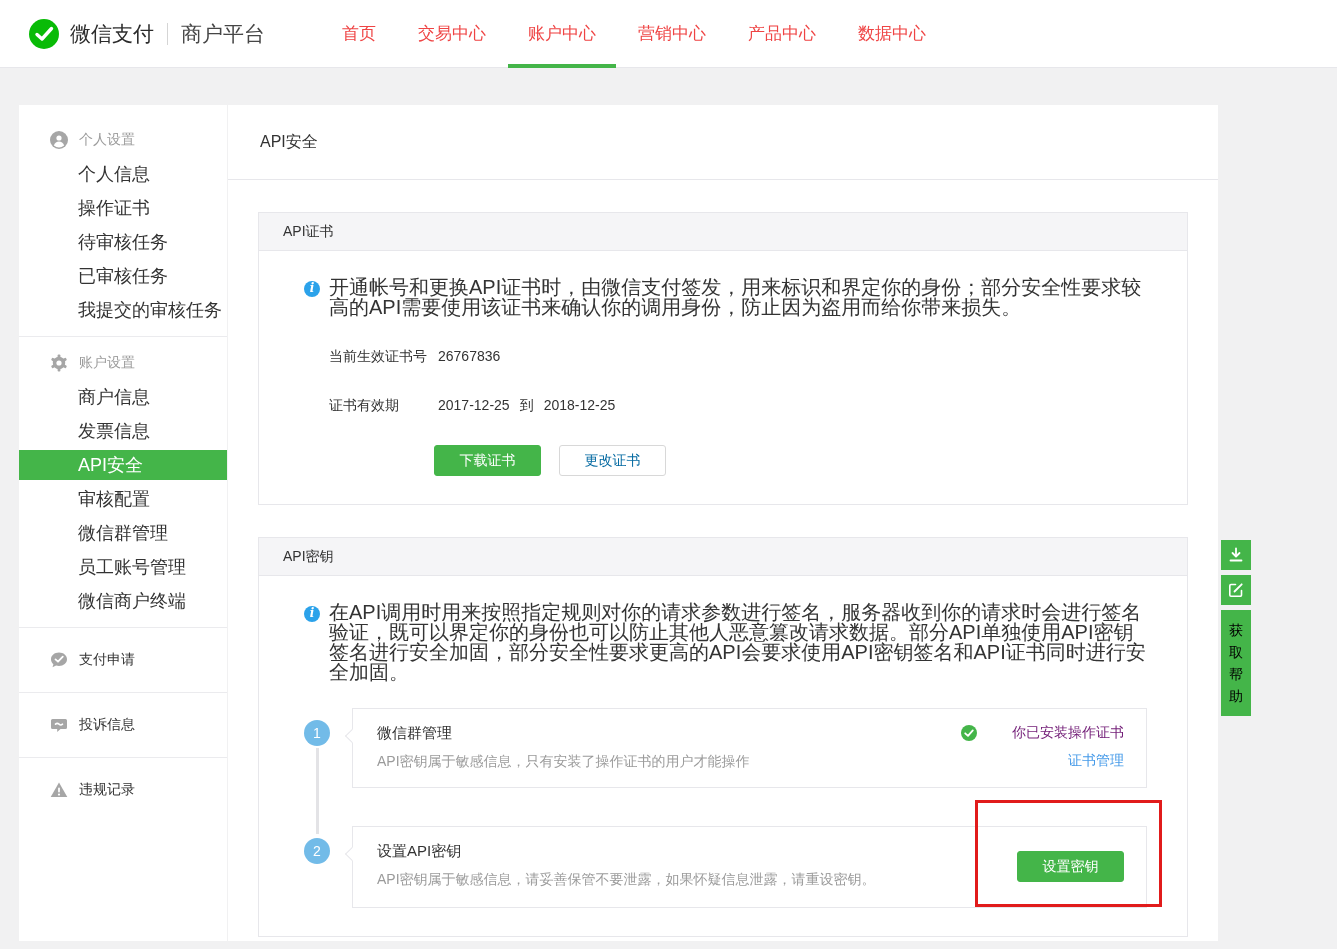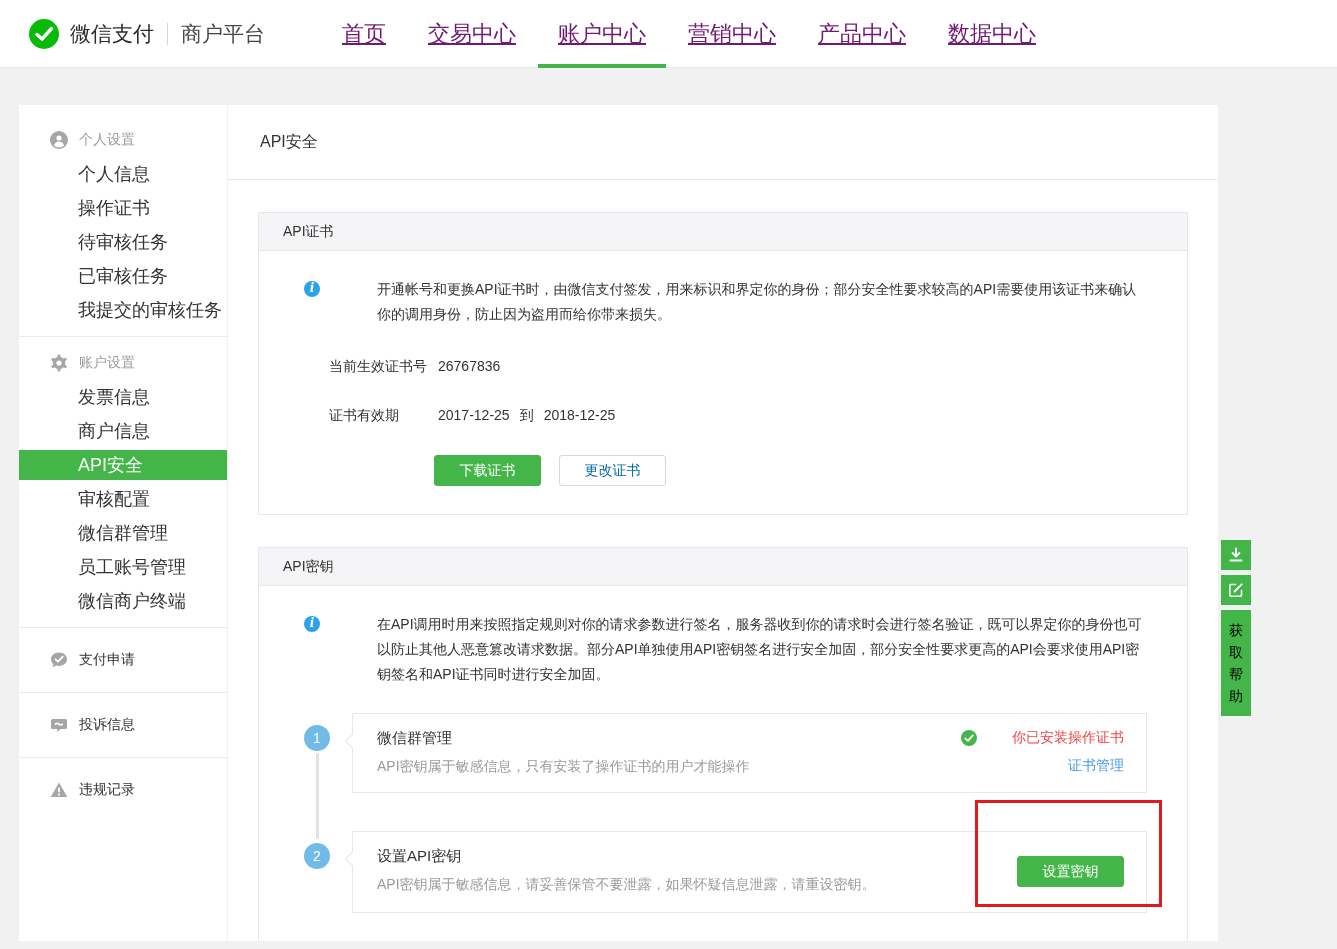--- a/index.html
+++ b/index.html
@@ -13,21 +13,21 @@
     position:absolute; left:0; top:0; width:1337px; height:68px;
     background:#fff; border-bottom:1px solid #e7e7eb; display:flex; align-items:center;
   }
   .logo-wrap { display:flex; align-items:center; margin-left:28px; }
   .logo-icon { width:32px; height:32px; margin-right:10px; }
   .brand { font-size:21px; color:#2b2b2b; }
   .logo-sep { width:1px; height:22px; background:#d5d5d5; margin:0 13px; }
   .product { font-size:21px; color:#464646; }
   .topnav { position:absolute; left:342px; top:0; height:68px; display:flex; gap:42px; }
   .nav-item {
-    position:relative; height:68px; line-height:68px; font-size:22px; color:#701a75; cursor:pointer;text-decoration:underline;
+    position:relative; height:68px; line-height:68px; font-size:17px; color:#ef4444; cursor:pointer;
   }
   .nav-item.active::after {
     content:""; position:absolute; left:-20px; right:-20px; bottom:0; height:4px; background:#44b549;
   }
   
   .sidebar {
     position:absolute; left:19px; top:105px; width:208px; height:836px;
     background:#fff; padding-top:18px;
   }
   .side-group-header { height:34px; display:flex; align-items:center; }
@@ -47,21 +47,21 @@
   .page-head { height:75px; display:flex; align-items:center; padding-left:32px;
     border-bottom:1px solid #e7e7eb; font-size:16px; color:#333; }
   .panel { margin:32px 30px 0 30px; border:1px solid #e7e7eb; background:#fff; }
   .panel-head { height:38px; line-height:37px; padding-left:24px; background:#f5f5f7;
     border-bottom:1px solid #e7e7eb; font-size:14px; color:#333; }
   .panel-body { padding:26px 40px 28px 45px; }
   .info-row { display:flex; }
   .info-icon { width:16px; height:16px; border-radius:50%; background:#2ba2ea; color:#fff;
     text-align:center; line-height:16px; font:italic bold 12px "DejaVu Serif",serif;
     margin:4px 9px 0 0; flex:none; }
-  .info-text { font-size:14px; color:#333; line-height:25px;margin-left:48px; }
+  .info-text { font-size:20px; color:#333; line-height:20px; }
   .field { margin-top:31px; padding-left:25px; font-size:14px; color:#333; display:flex; }
   .field .flabel { width:109px; flex:none; }
   .field .sep { margin:0 10px; }
   .btn-row { margin-top:30px; margin-left:130px; display:flex; gap:18px; }
   .btn { height:31px; min-width:107px; padding:0 14px; border-radius:3px; font-size:14px;
     display:inline-flex; align-items:center; justify-content:center; cursor:pointer; }
   .btn-green { background:#44b549; border:1px solid #44b549; color:#fff; }
   .btn-plain { background:#fff; border:1px solid #d8d8d8; color:#0369a1; }
   
   .steps { margin-top:26px; position:relative; }
@@ -73,21 +73,21 @@
   .step-card { border:1px solid #e7e7eb; background:#fff; position:relative;
     display:flex; justify-content:space-between; padding:15px 22px 16px 24px; min-height:75px; }
   .step2 .step-card { min-height:82px; }
   .notch { position:absolute; left:-6px; top:22px; width:10px; height:10px; background:#fff;
     border-left:1px solid #e7e7eb; border-bottom:1px solid #e7e7eb; transform:rotate(45deg); }
   .step-title { font-size:15px; color:#333; }
   .step-desc { margin-top:10px; font-size:14px; color:#9b9b9b; }
   .step-right { text-align:right; }
   .status-row { display:flex; align-items:center; justify-content:flex-end; }
   .check-icon { width:16px; height:16px; margin-right:7px; flex:none; }
-  .status-text { font-size:14px; color:#ef4444;margin-left:28px; }
+  .status-text { font-size:14px; color:#701a75;margin-left:28px; }
   .cert-link { margin-top:10px; font-size:14px; color:#459ae9; cursor:pointer; }
   .step-btn-wrap { display:flex; align-items:center; }
   
   .red-rect { position:absolute; left:747px; top:695px; width:187px; height:107px;
     border:3px solid #e11b1b; pointer-events:none; z-index:6; }
   
   .float-tools { position:absolute; left:1221px; top:540px; width:30px; display:flex;
     flex-direction:column; gap:5px; z-index:4; }
   .float-btn { width:30px; height:30px; background:#44b549; display:flex; align-items:center;
     justify-content:center; cursor:pointer; }
@@ -140,22 +140,22 @@
       <g fill="#a6a6a6">
         <rect x="7.6" y="0.5" width="2.8" height="17" rx="1"></rect>
         <rect x="7.6" y="0.5" width="2.8" height="17" rx="1" transform="rotate(60 9 9)"></rect>
         <rect x="7.6" y="0.5" width="2.8" height="17" rx="1" transform="rotate(120 9 9)"></rect>
         <circle cx="9" cy="9" r="6.2"></circle>
       </g>
       <circle cx="9" cy="9" r="2.6" fill="#fff"></circle>
     </svg>
     <span class="gtext">账户设置</span>
   </div>
+  <div class="side-item">商户信息</div>
   <div class="side-item">发票信息</div>
-  <div class="side-item">商户信息</div>
   <div class="side-item selected">API安全</div>
   <div class="side-item">审核配置</div>
   <div class="side-item">微信群管理</div>
   <div class="side-item">员工账号管理</div>
   <div class="side-item">微信商户终端</div>
 
   <div class="side-divider"></div>
 
   <div class="side-link">
     <svg class="gicon" viewBox="0 0 18 18">

